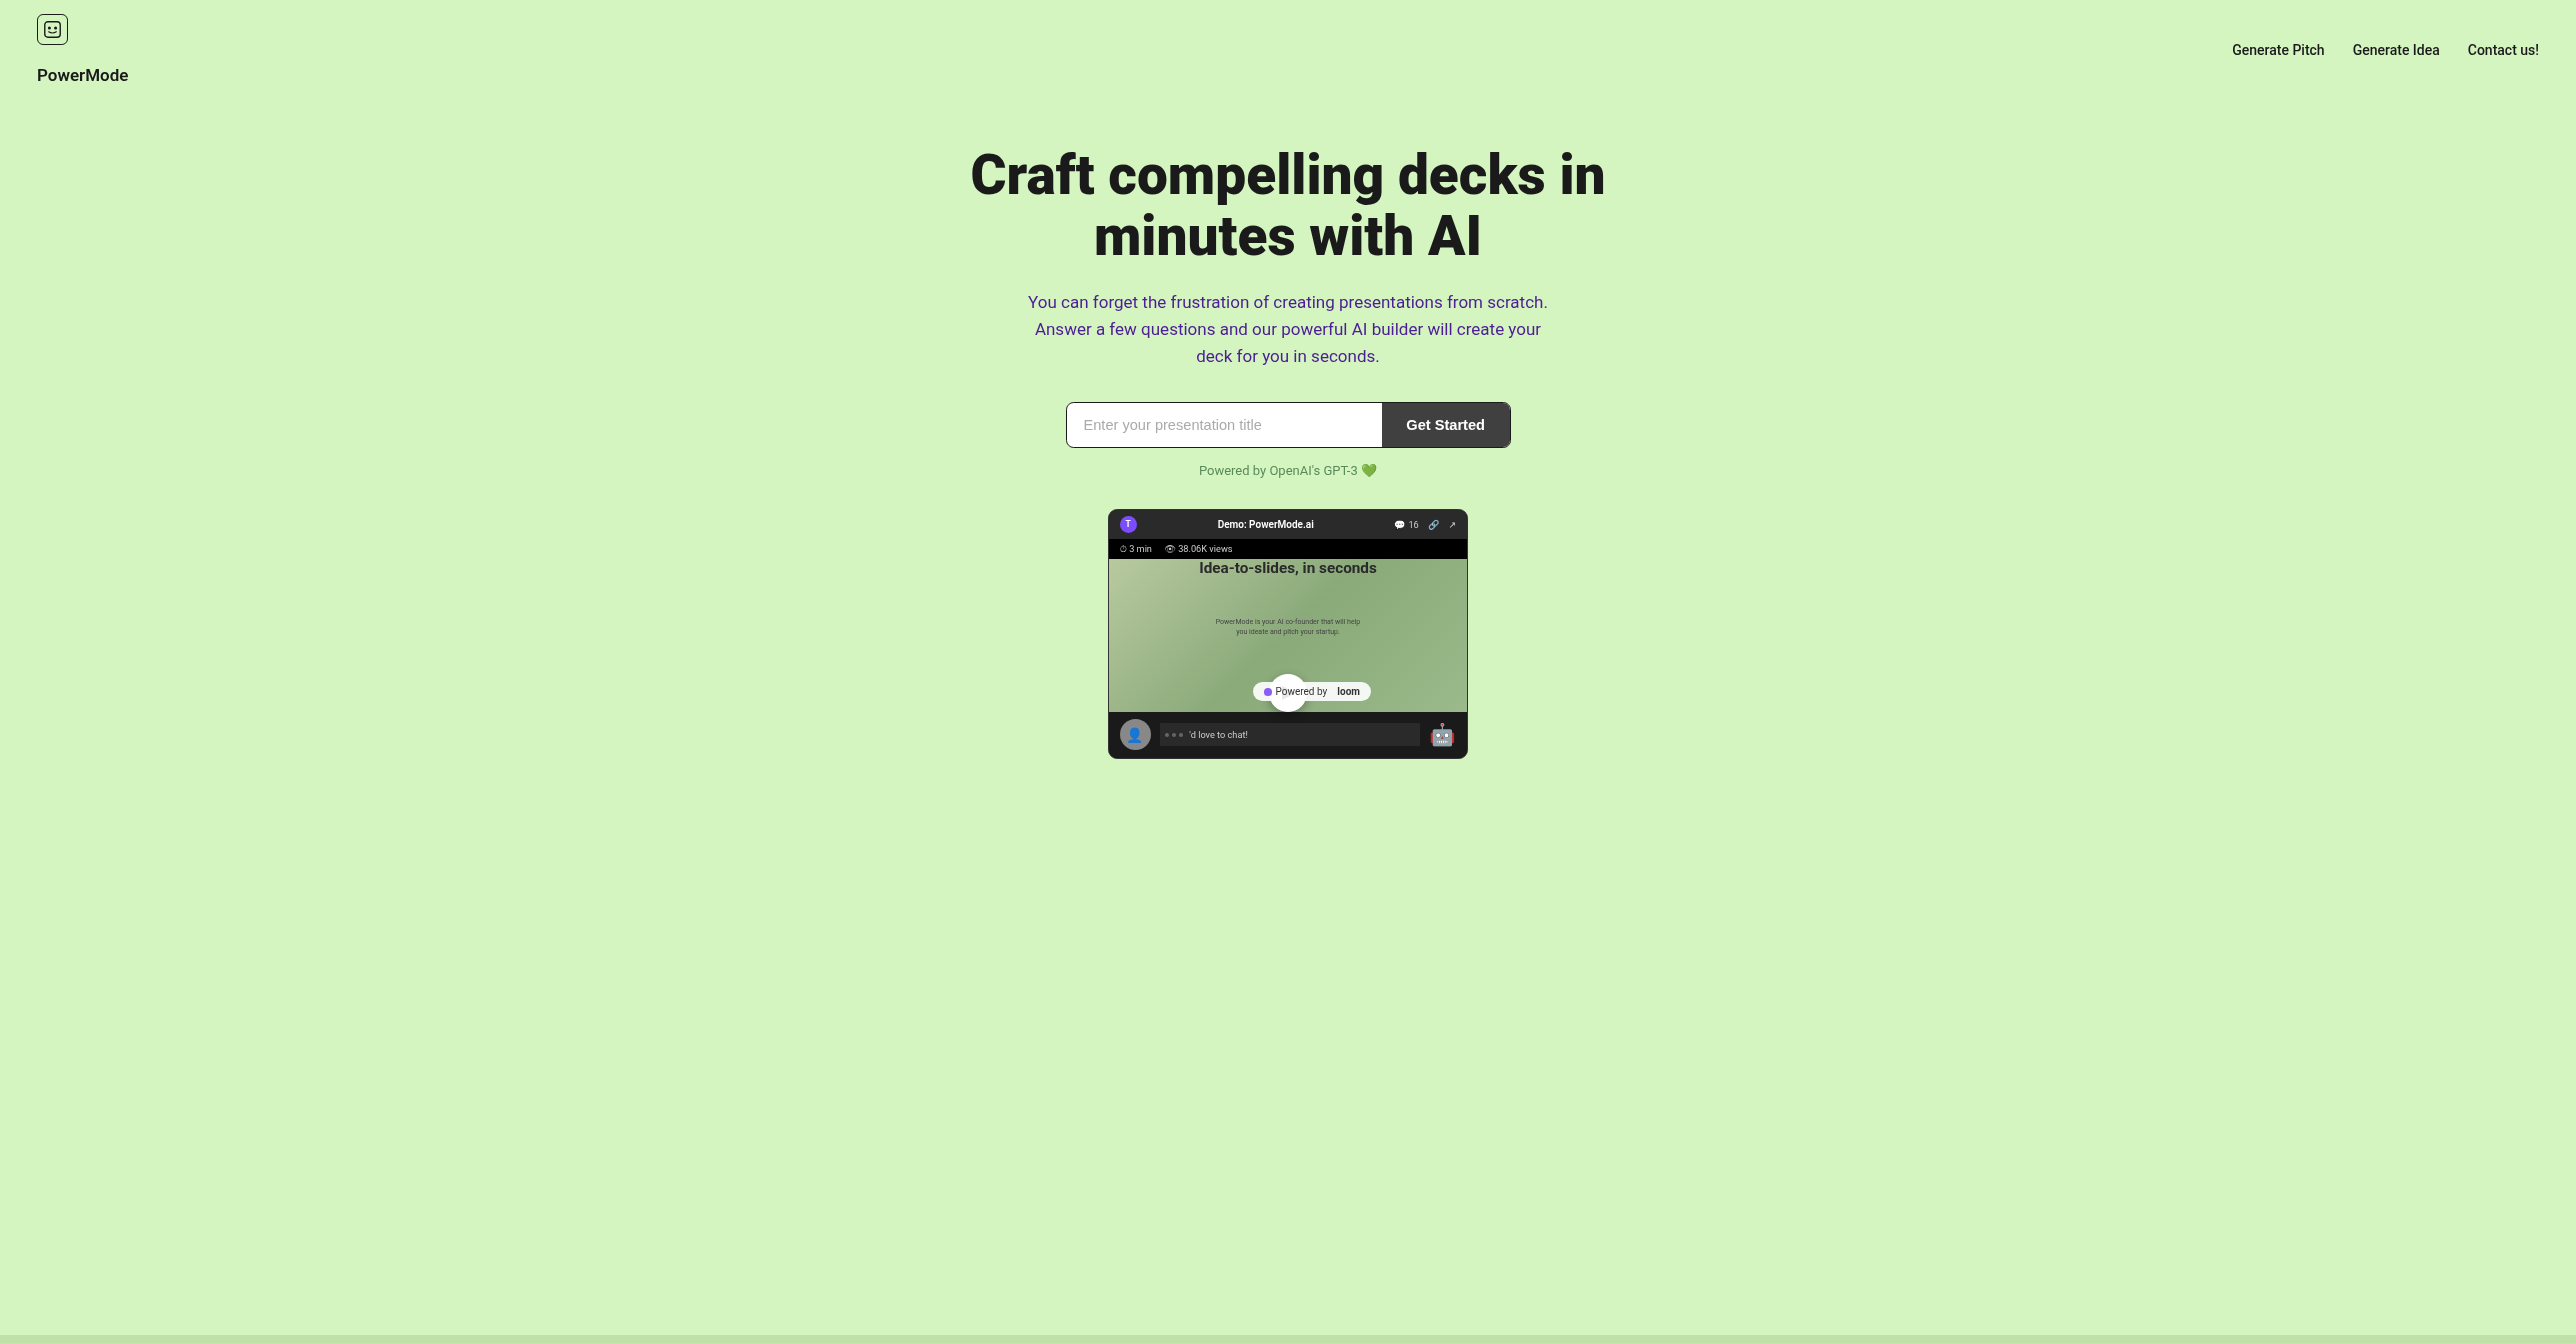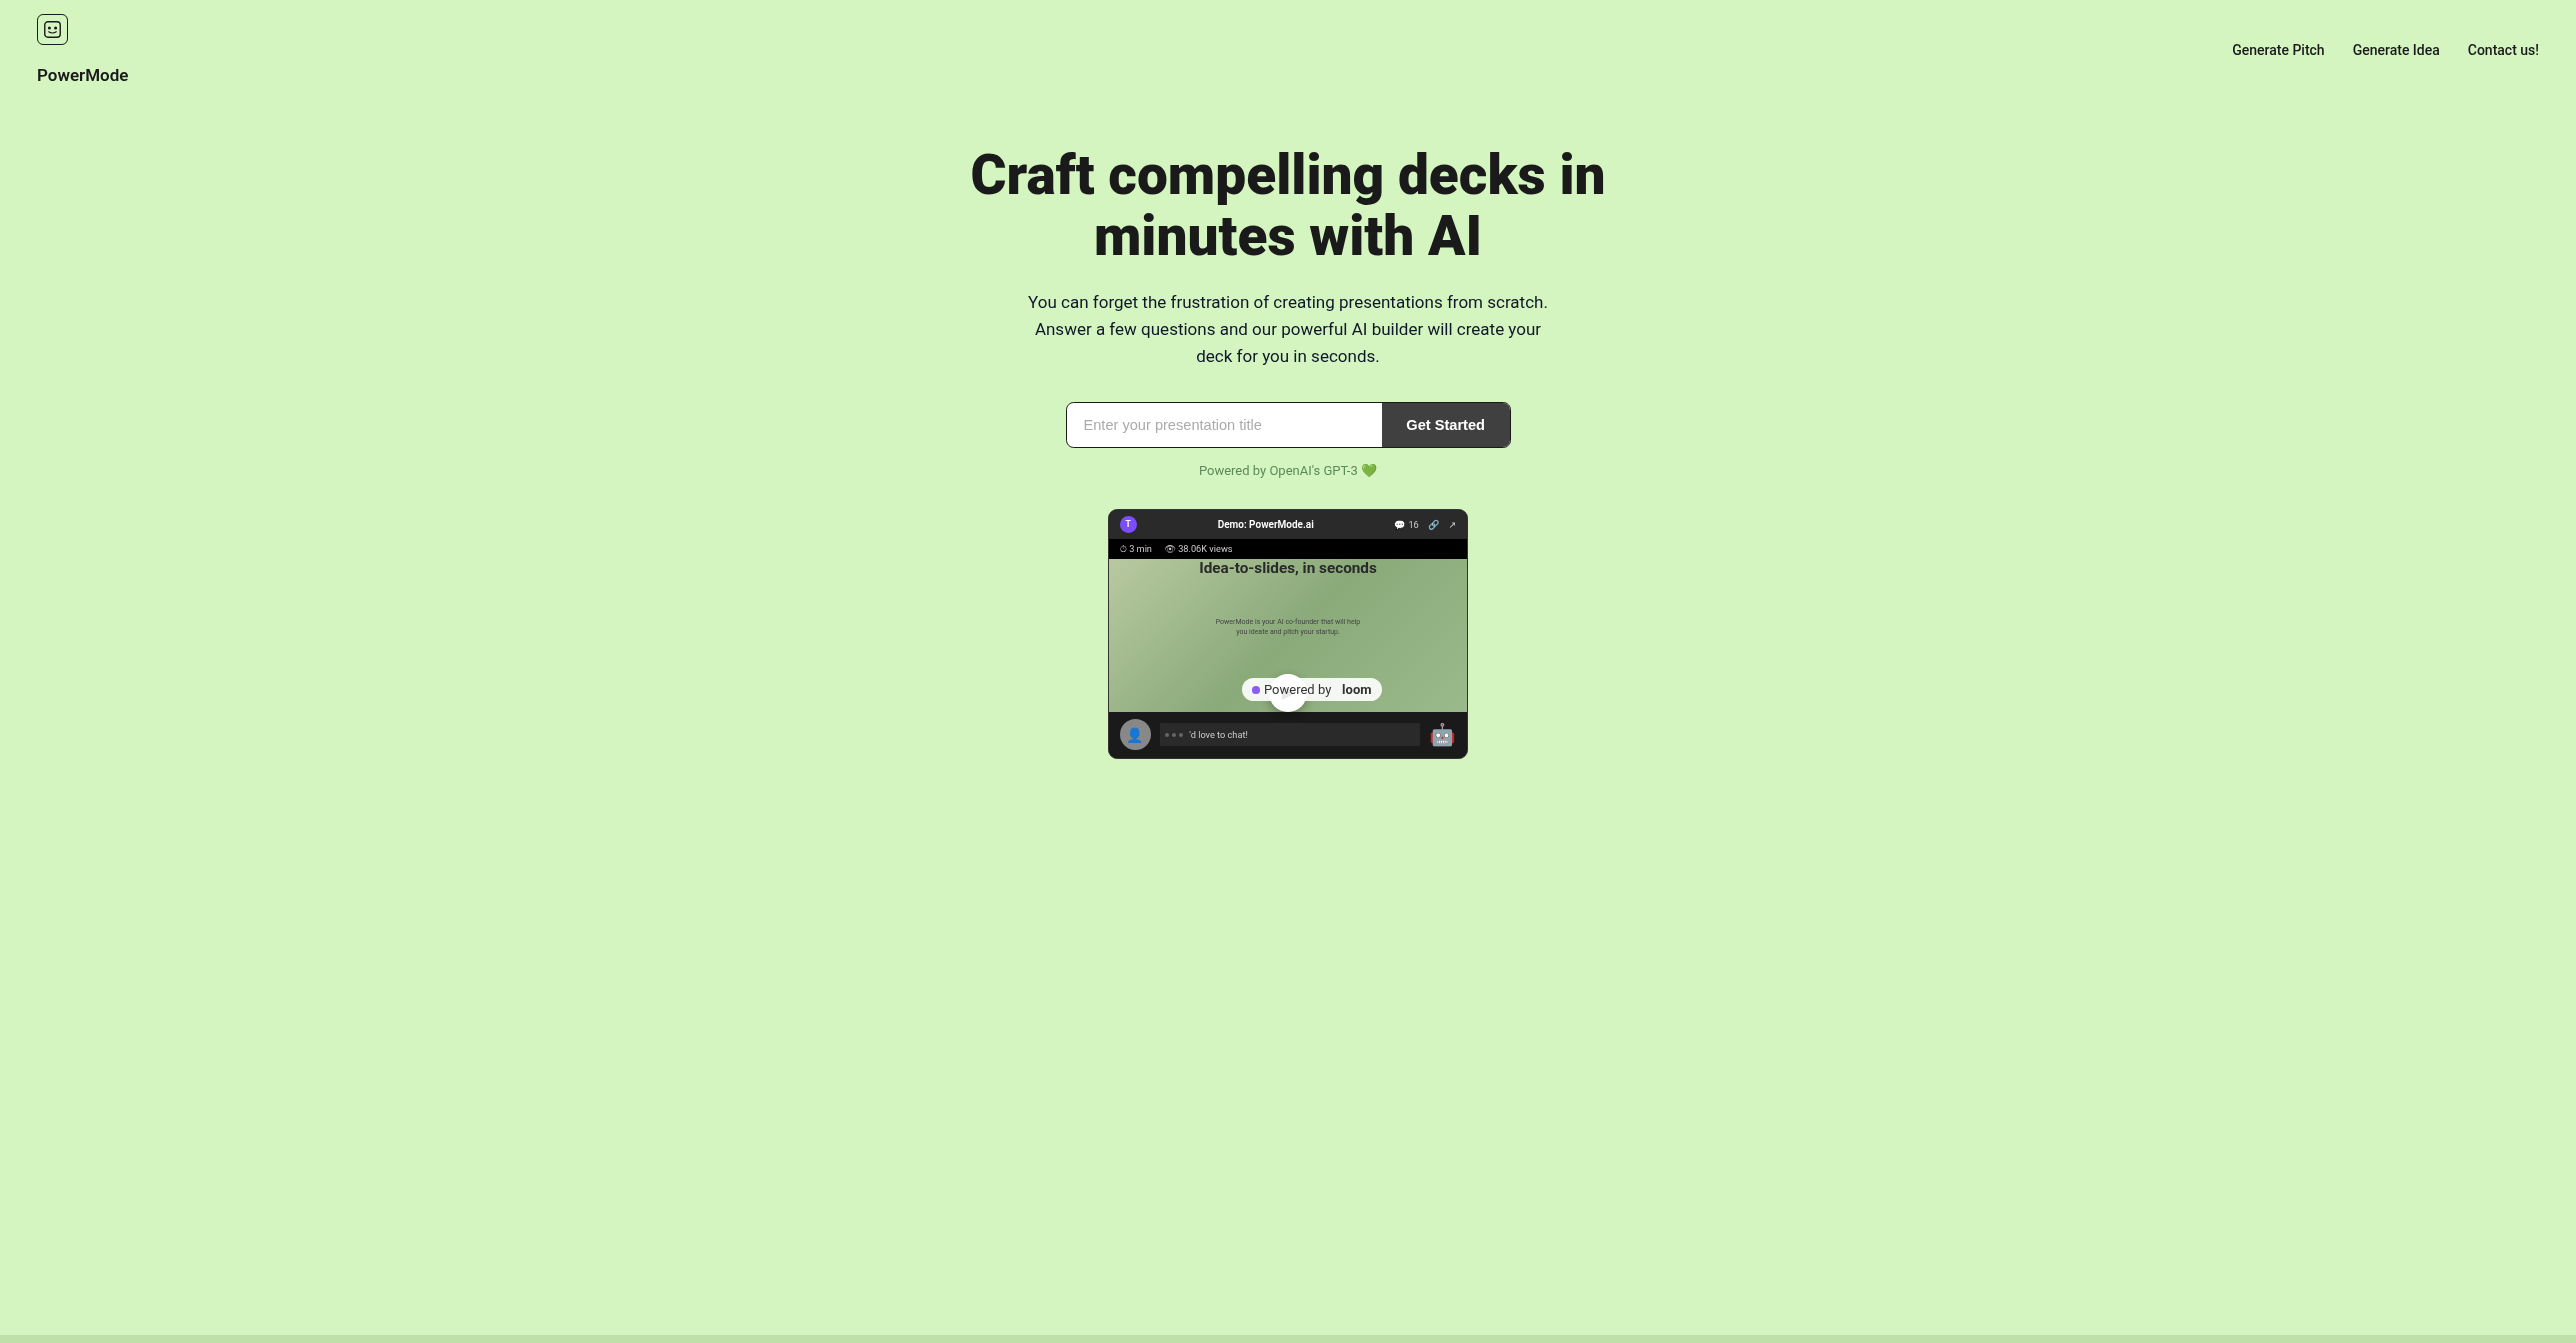--- a/index.html
+++ b/index.html
@@ -77,21 +77,21 @@
       font-size: 55px;
       font-weight: 900;
       color: #1a1a1a;
       line-height: 1.1;
       max-width: 843px;
       margin-bottom: 23px;
     }
 
     .hero-subtitle {
       font-size: 17px;
-      color: #0f172a;
+      color: #4c1d95;
       line-height: 1.6;
       max-width: 521px;
       margin-bottom: 31px;
     }
 
     
     .input-row {
       display: flex;
       align-items: stretch;
       width: 445px;
@@ -237,21 +237,21 @@
       border-top: 7.7px solid transparent;
       border-bottom: 7.7px solid transparent;
       border-left: 14px solid #1a1a1a;
       margin-left: 2.3px;
     }
 
     .powered-by-loom {
       background: rgba(255,255,255,0.9);
       border-radius: 15.3px;
       padding: 3.8px 10.7px;
-      font-size: 13px;
+      font-size: 10px;
       color: #333;
       position: absolute;
       bottom: 10.7px;
       display: flex;
       align-items: center;
       gap: 3.8px;
       margin-left: 48px;
     }
 
     .loom-dot {

